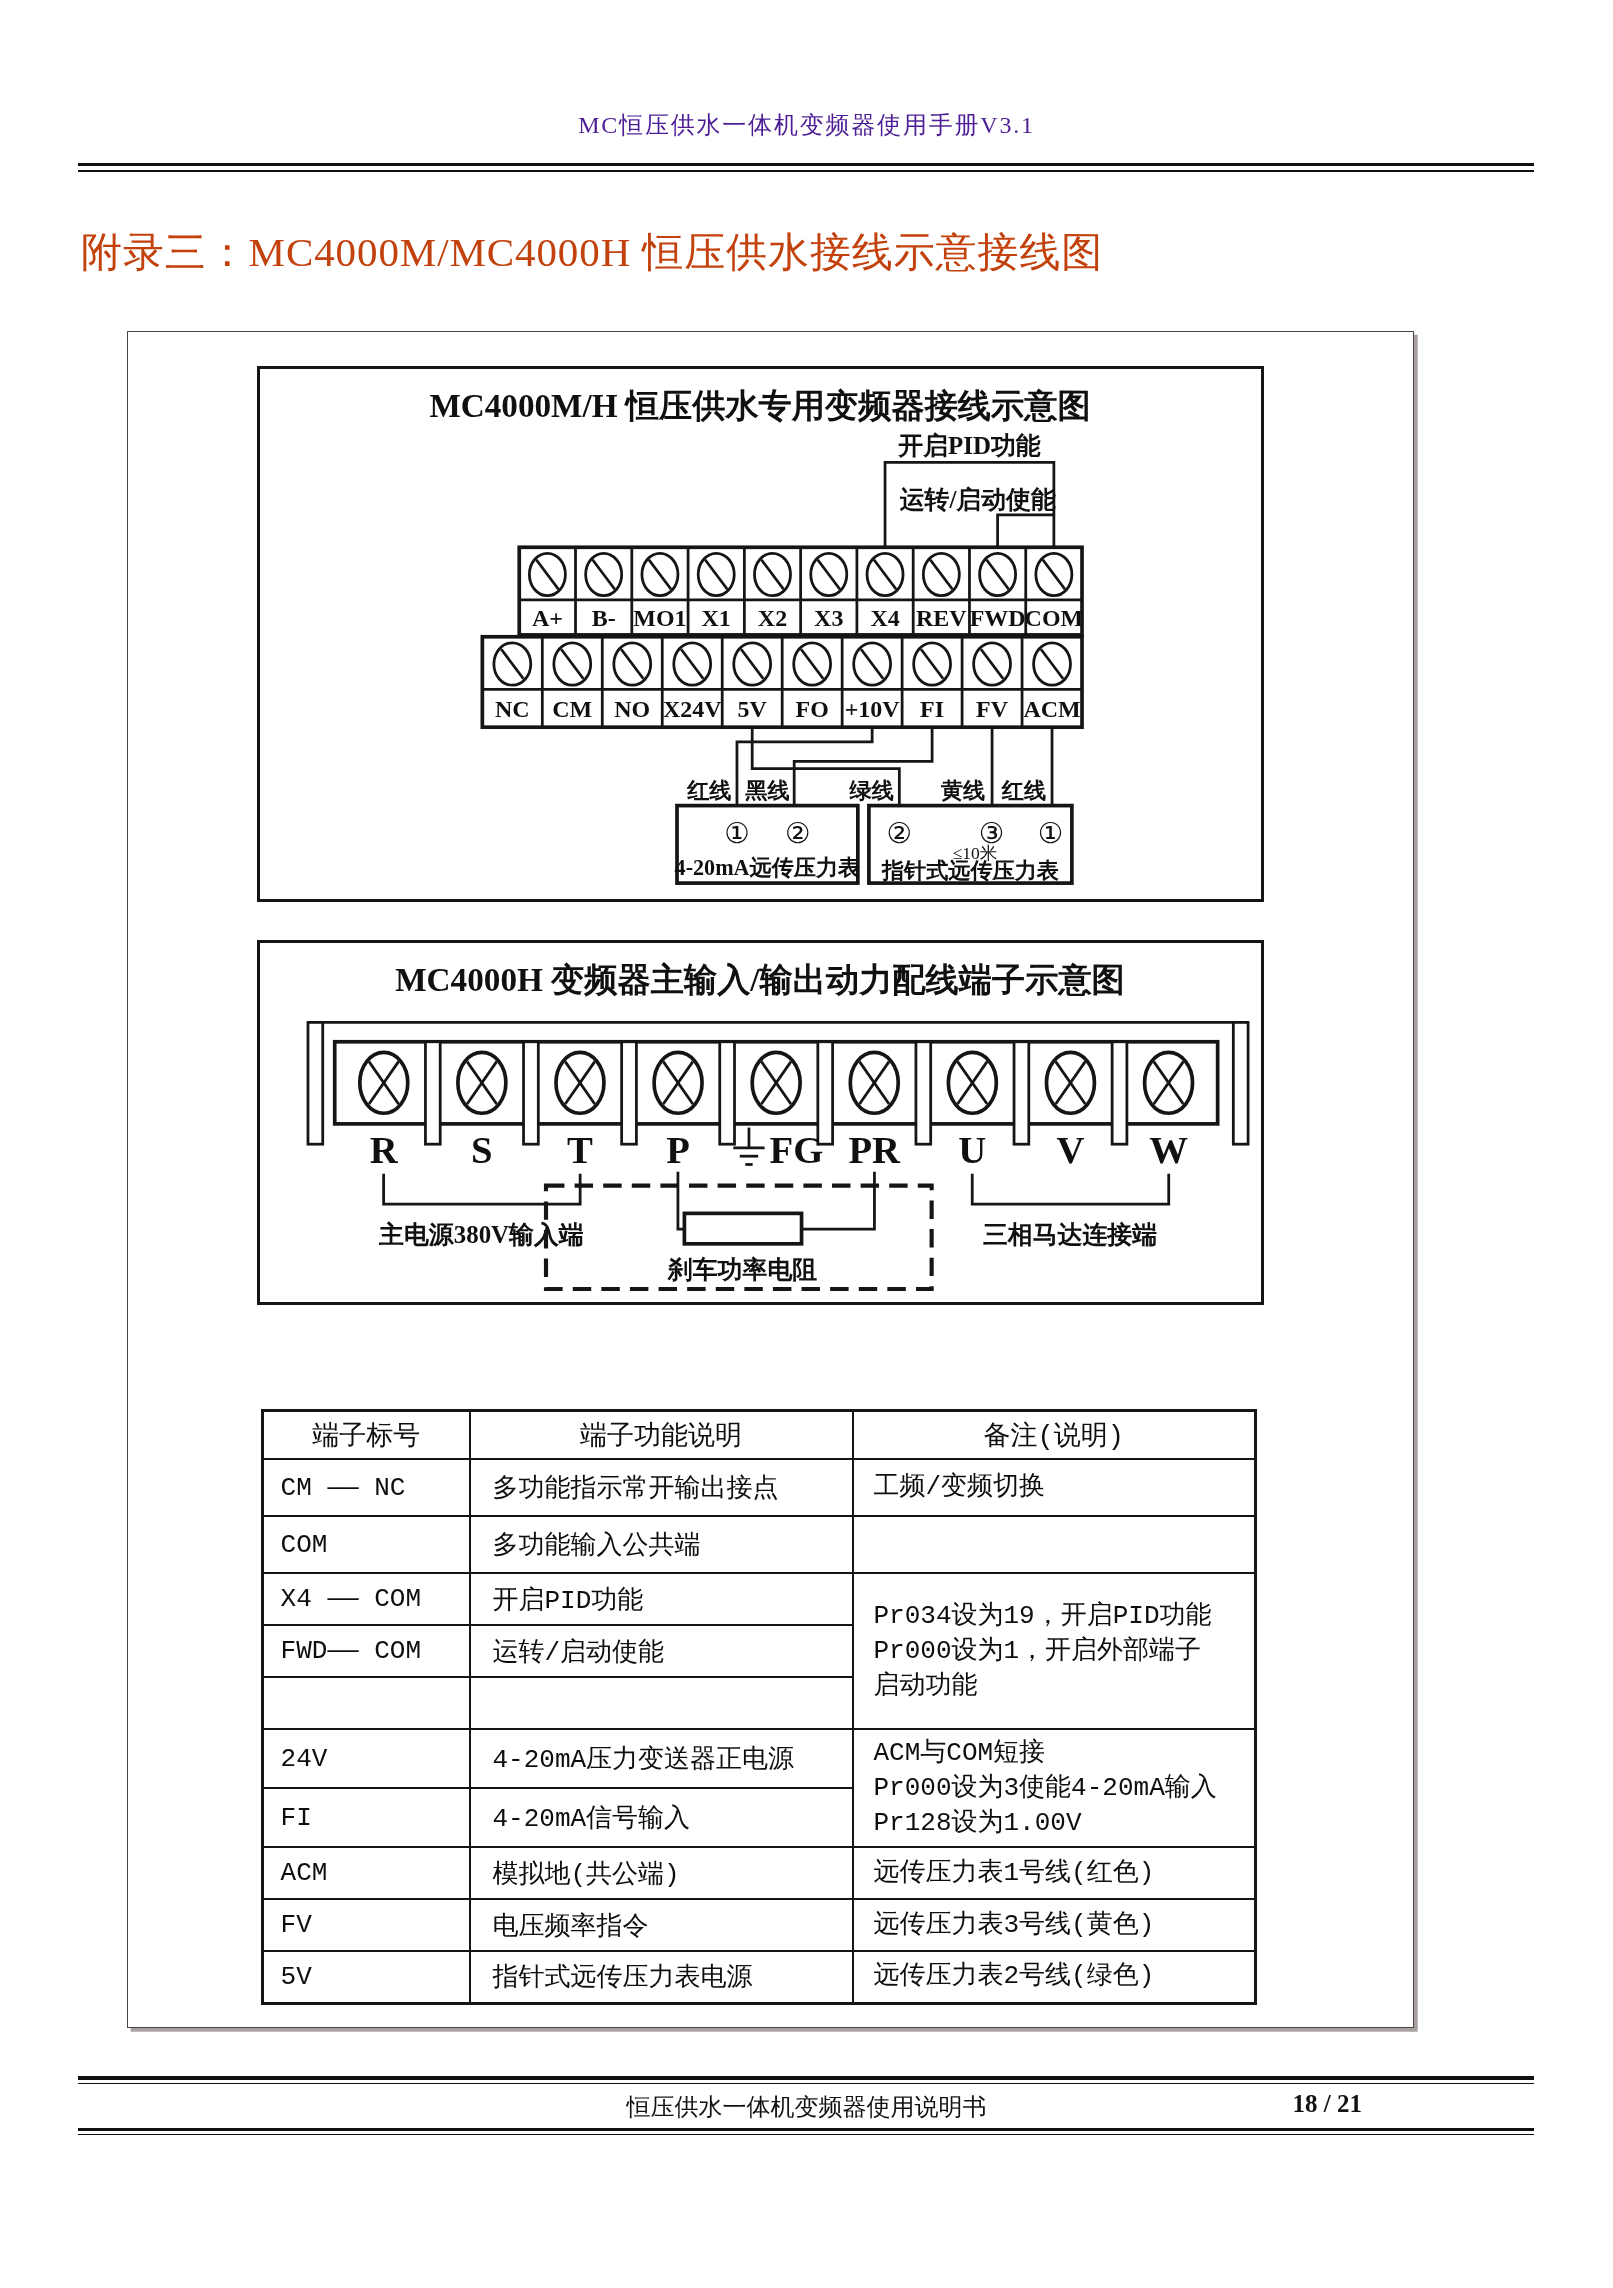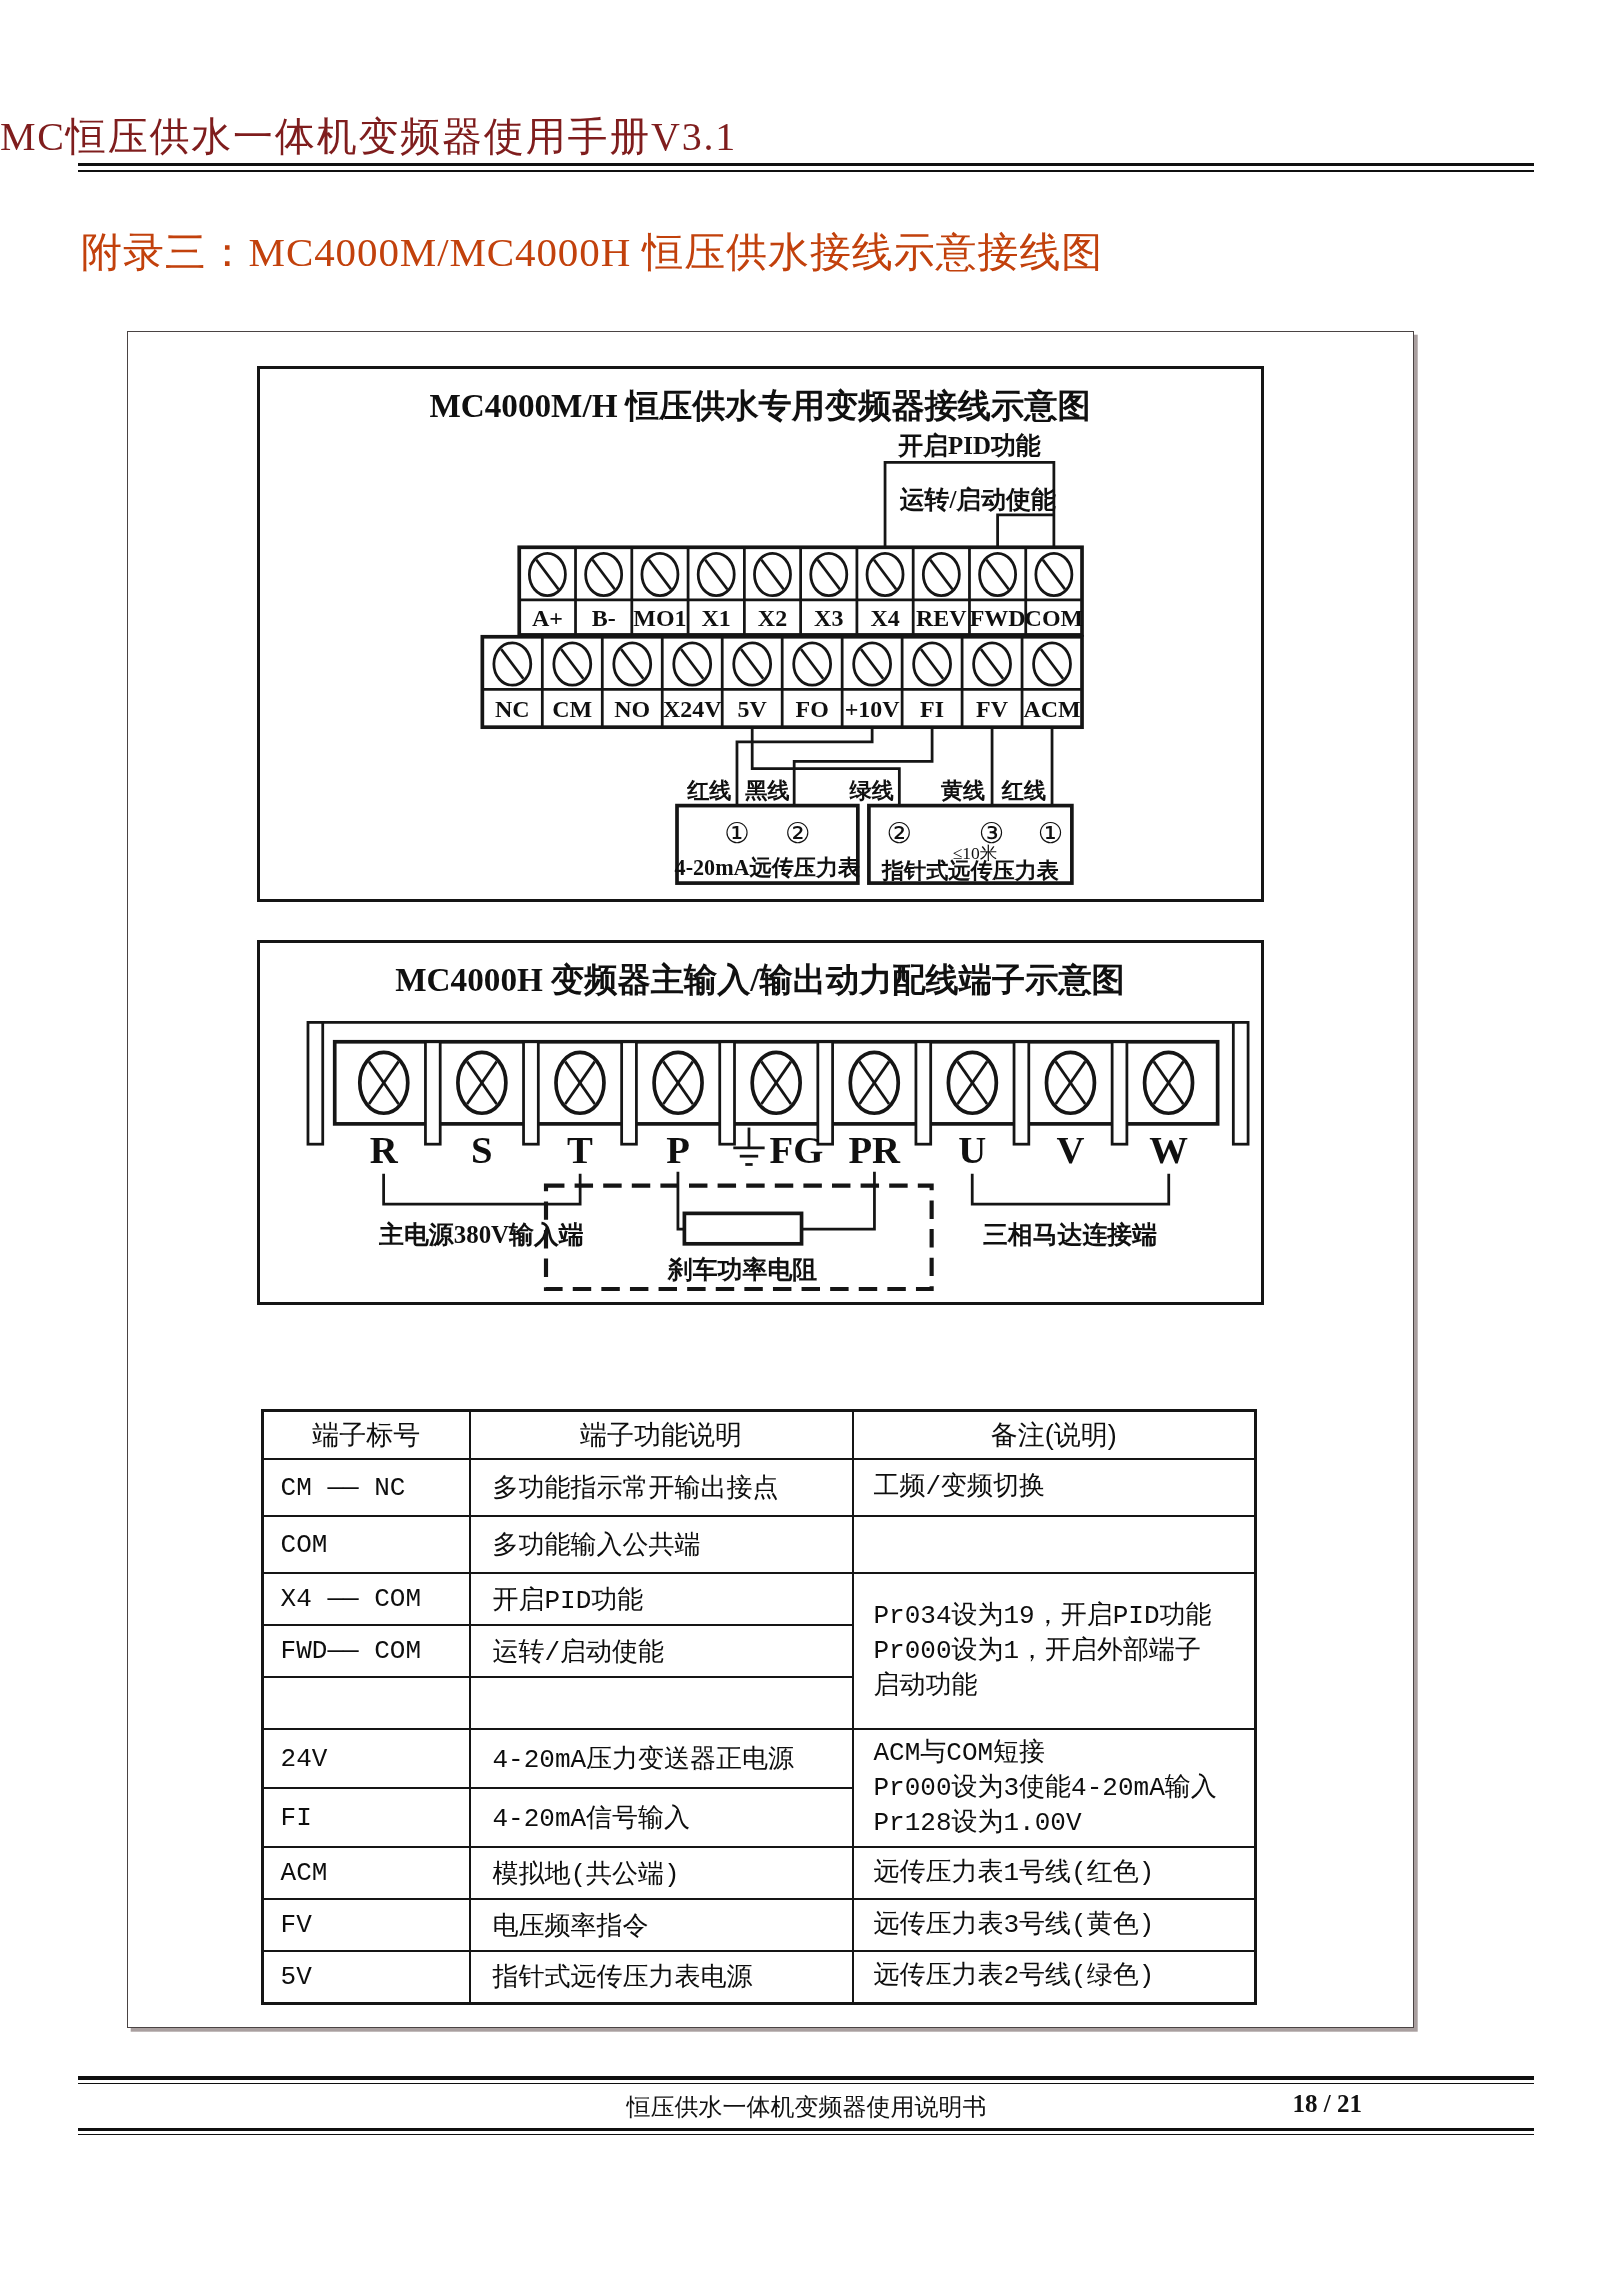--- a/index.html
+++ b/index.html
@@ -2,22 +2,22 @@
 <html style="font-size:14.8px"><head>
 <meta charset="utf-8">
 <style>
   html,body{margin:0;padding:0;background:#e8e8e8;}
   .page{
     position:relative;width:1613px;height:2289px;background:#ffffff;
     font-family:"Liberation Serif","DejaVu Serif",serif;color:#111;
     margin:0 auto;overflow:hidden;
   }
   .doc-header{
-    position:absolute;top:109px;left:0;width:100%;text-align:left;
-    font-size:40px;letter-spacing:1.8px;color:#7f1d1d;
+    position:absolute;top:109px;left:0;width:100%;text-align:center;
+    font-size:24px;letter-spacing:1.8px;color:#4c1d95;
   }
   .rule-header{
     position:absolute;top:163px;left:78px;width:1456px;height:3.7px;
     border-top:3.7px solid #101010;border-bottom:2.8px solid #101010;
   }
   .appendix-title{
     position:absolute;top:225px;left:81px;font-size:41px;color:#c2410c;letter-spacing:0.9px;
   }
   .outer-box{
     position:absolute;left:127px;top:331px;width:1285px;height:1695px;
@@ -49,21 +49,21 @@
     position:absolute;left:133px;top:1077px;width:993px;
     border-collapse:collapse;table-layout:fixed;
     border:3.7px solid #151515;
   }
   table.spec th,table.spec td{
     border:2.8px solid #151515;vertical-align:middle;
     font-size:26px;color:#0e0e0e;
     font-family:"Liberation Mono","DejaVu Sans Mono",monospace;
   }
   table.spec th{height:44px;text-align:center;font-weight:normal;
-    font-family:Liberation Sans, sans-serif;font-size:27px;}
+    font-family:Liberation Mono, monospace;font-size:27px;}
   td.c1{padding-left:16.6px;}
   td.c2{padding-left:22px;}
   td.c3{padding:5.5px 5.5px 5.5px 20px;white-space:pre-line;line-height:35px;font-size:25px;}
   .rule-foot-top{
     position:absolute;top:2076px;left:78px;width:1456px;height:2.8px;
     border-top:4.6px solid #101010;border-bottom:1.8px solid #101010;
   }
   .rule-foot-bottom{
     position:absolute;top:2128px;left:78px;width:1456px;height:2.8px;
     border-top:3.7px solid #101010;border-bottom:1.8px solid #101010;

